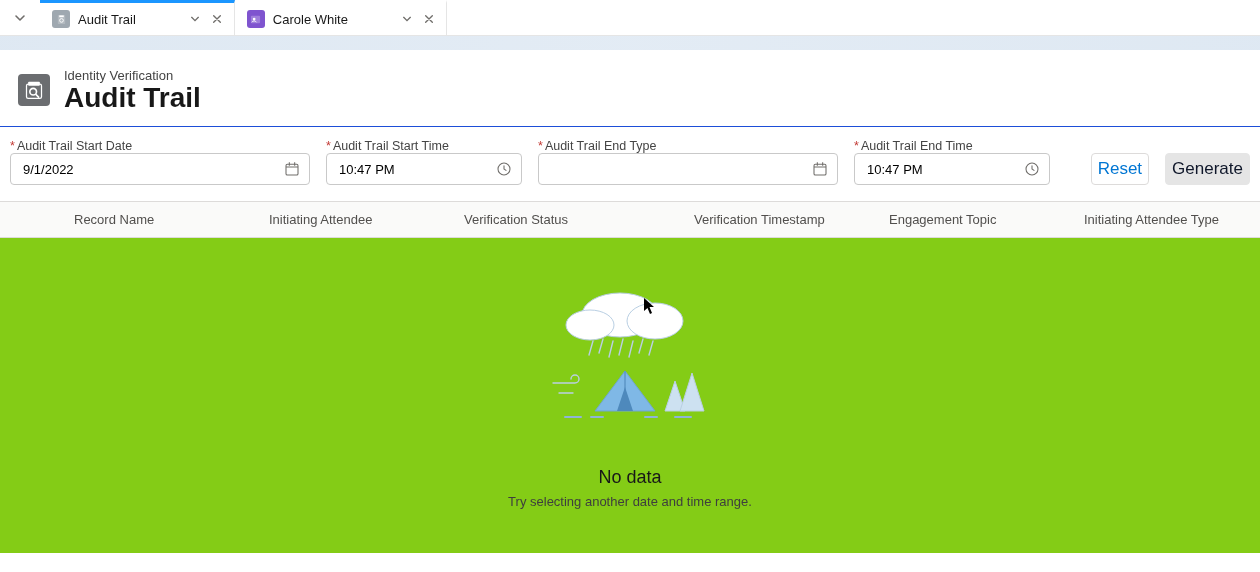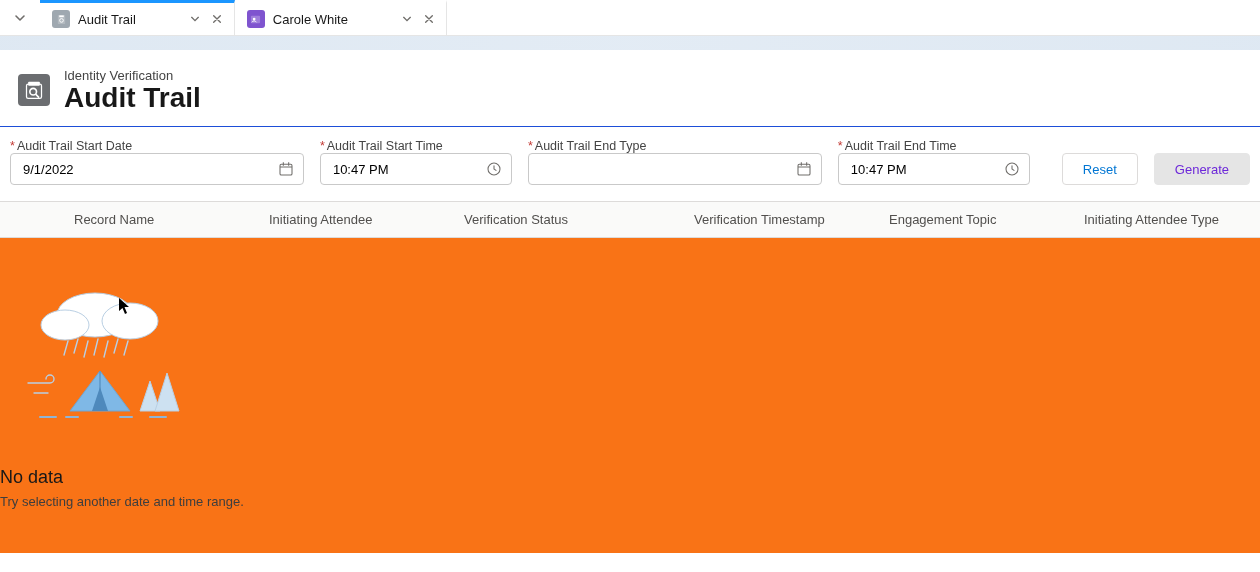--- a/index.html
+++ b/index.html
@@ -96,41 +96,41 @@
       border:none; outline:none; width:100%;
       padding: 0 34px 0 12px; font-size:13px; background:transparent;
     }
     .input-icon {
       position:absolute; right:8px; color:#706e6b;
       width:18px;height:18px;display:flex;align-items:center;justify-content:center;
     }
 
     .spacer { flex:1; }
     .btn {
-      height:32px; padding:0 20px; border-radius:4px;
+      height:32px; padding:0 6px; border-radius:4px;
       border:1px solid #dddbda; background:#fff; cursor:pointer;
-      font-size:13px;
+      font-size:17px;
     }
     .btn.reset { color:#0176d3; border-color:#dddbda;}
-    .btn.generate { background:#e5e5e5; color:#6d28d9; border-color:#e5e5e5;}
+    .btn.generate { background:#e5e5e5; color:#0f172a; border-color:#e5e5e5;}
 
     
     .table-header {
       display:flex; height:36px; align-items:center;
       background:#fafaf9; border-bottom:1px solid #dddbda;
       font-size:13px; font-weight:400; color:#514f4d;
     }
     .th { padding:0 14px; }
     .th.pad { width:60px; }
 
     
     .empty-area {
-      background:#f97316;
+      background:#84cc16;
       height: calc(572px - 36px - 14px - 89px - 82px - 36px);
-      display:flex; flex-direction:column; justify-content:center;
+      display:flex; flex-direction:column; align-items:center; justify-content:center;
       gap:6px;
       position:relative;
     }
     .empty-title { font-size:18px; color:#181818; margin-top:28px;}
     .empty-sub { font-size:13px; color:#3e3e3e; }
 
     .illus { width:210px; height:150px; position:relative; }
 
     .cursor {
       position:absolute; left:655px; top:90px; font-size:14px; color:#000;

